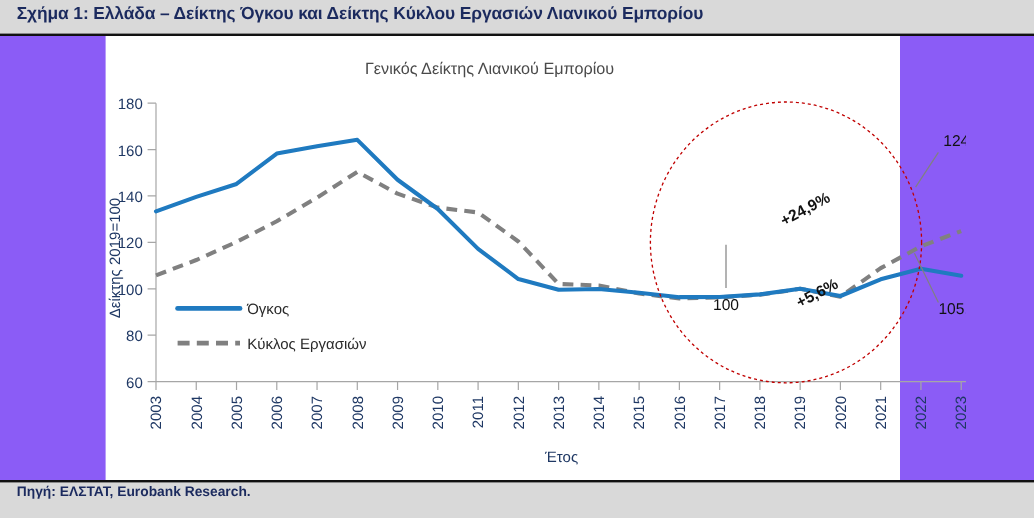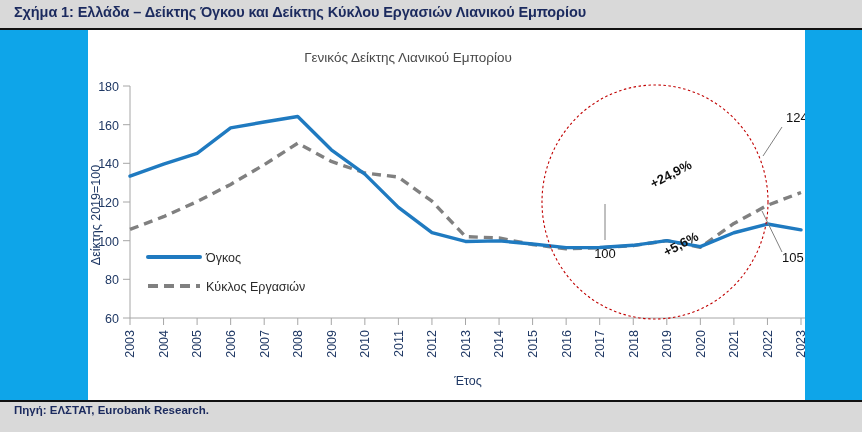--- a/index.html
+++ b/index.html
@@ -12,21 +12,21 @@
     background: #d9d9d9;
     font-family: "Liberation Sans", sans-serif;
     overflow: hidden;
     position: relative;
   }
   #figure {
     position: absolute;
     left: 0; top: 0;
     width: 862px;
     height: 432px;
-    background: #0ea5e9;
+    background: #8b5cf6;
   }
 
   
   .header-band {
     position: absolute;
     left: 0; top: 0;
     width: 862px;
     height: 30px;
     background: #d9d9d9;
     border-bottom: 2px solid #111111;
@@ -63,21 +63,21 @@
     color: #1b2a5e;
     white-space: nowrap;
     text-align: right;
   }
 
   
   .chart-card {
     position: absolute;
     left: 88px;
     top: 30px;
-    width: 717px;
+    width: 662px;
     height: 370px;
     background: #ffffff;
   }
   .chart-svg {
     position: absolute;
     left: 0; top: 0;
     display: block;
   }
 
   text { font-family: "Liberation Sans", sans-serif; }

